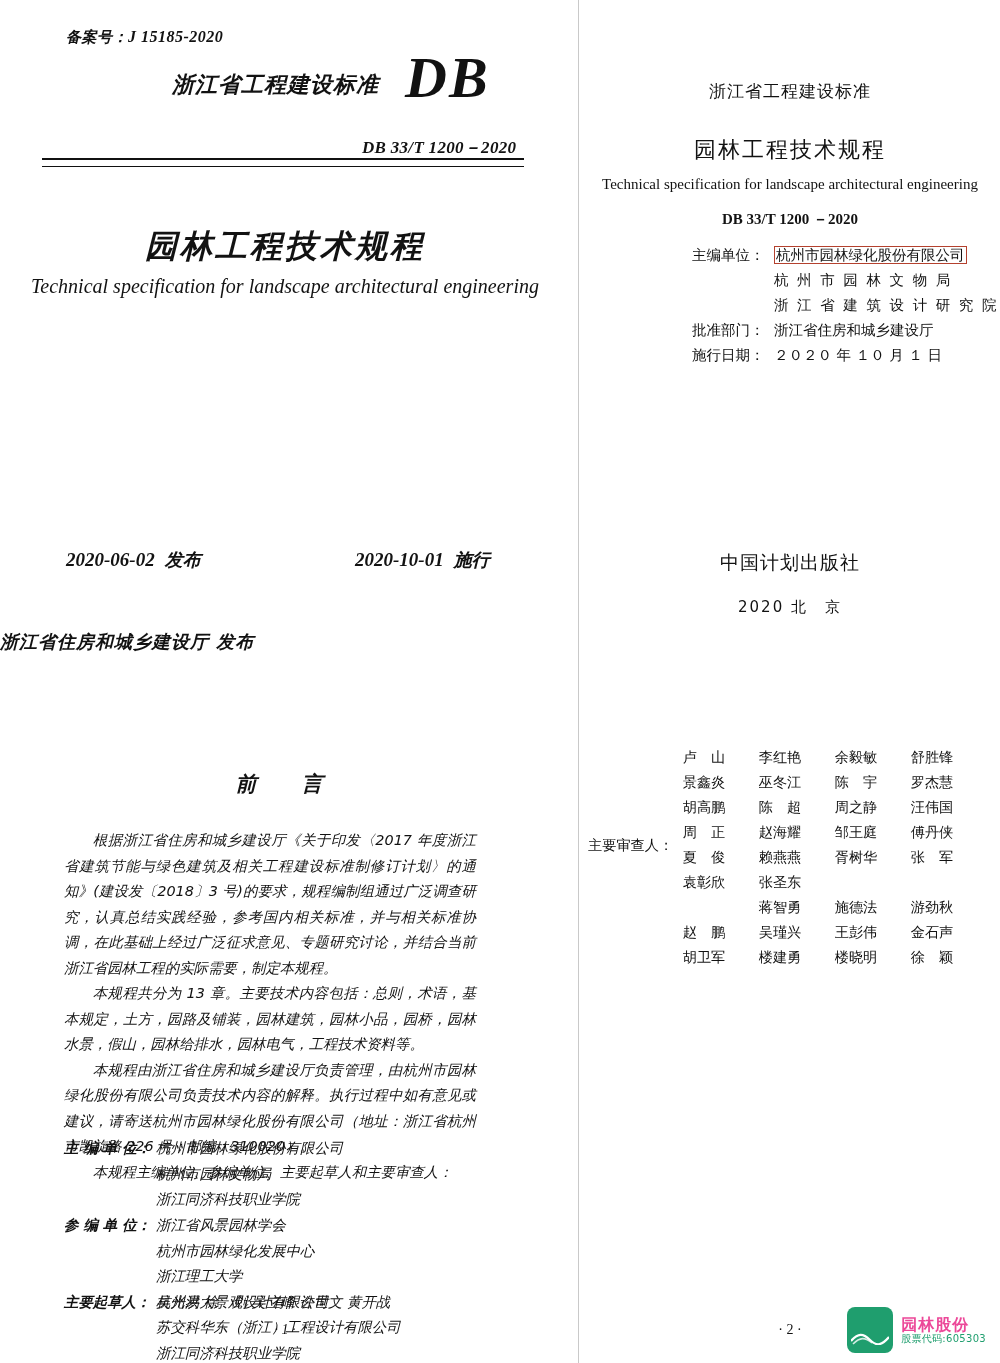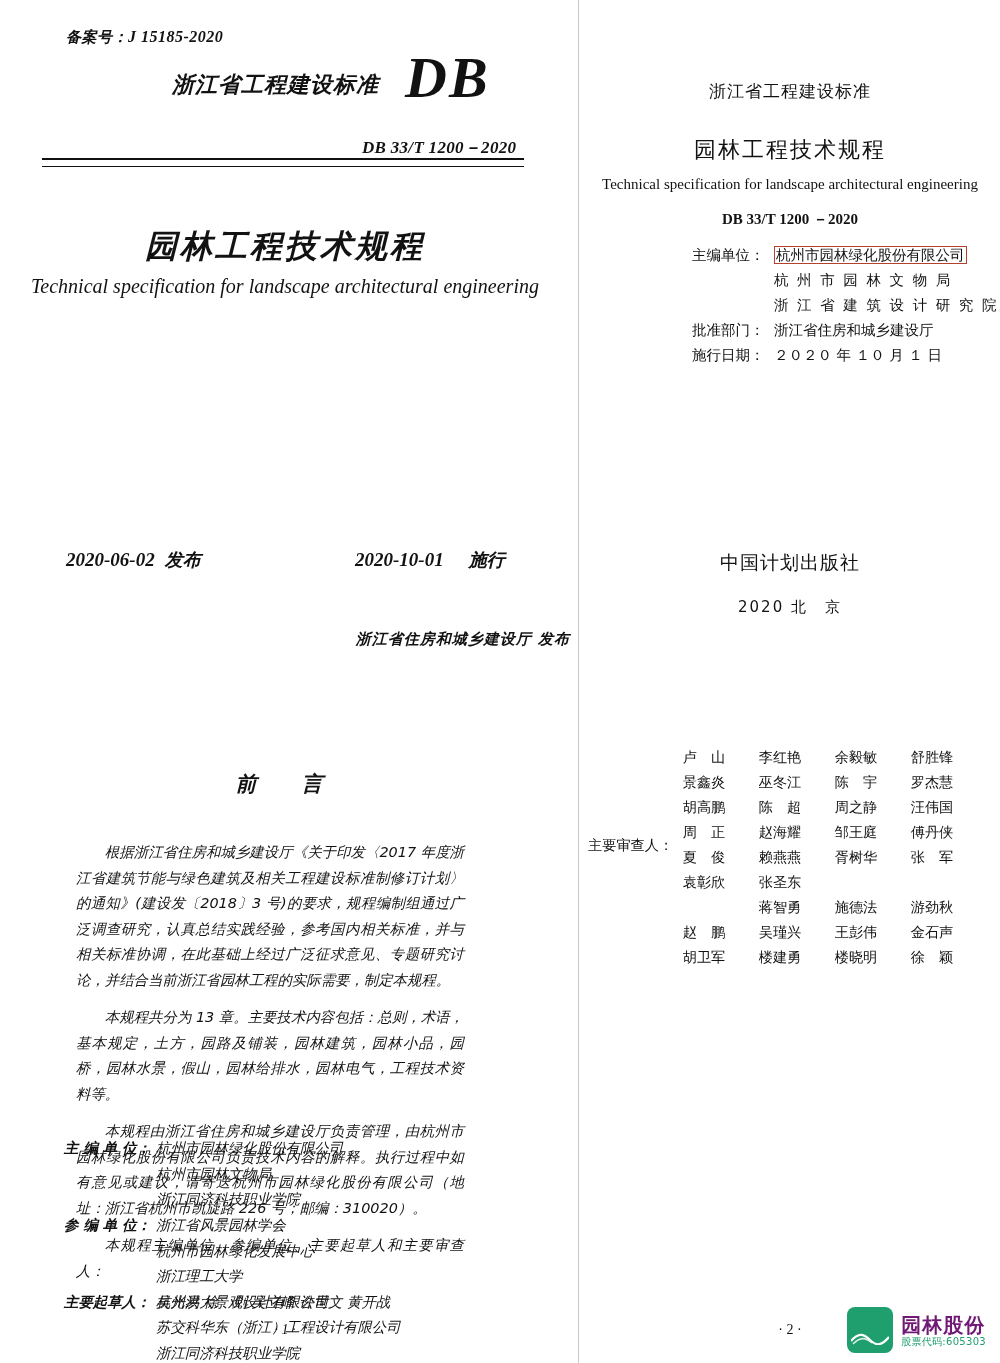--- a/index.html
+++ b/index.html
@@ -102,27 +102,27 @@
     font-family: "Liberation Serif", serif;
   }
   .pub-date .cn { font-family: "DejaVu Sans", sans-serif; font-size: 18px; margin-left: 10px;}
   .eff-date {
     position: absolute;
     left: 355px; top: 548px;
     font-size: 19px;
     font-weight: bold;
     font-family: "Liberation Serif", serif;
   }
-  .eff-date .cn { font-family: "DejaVu Sans", sans-serif; font-size: 18px; margin-left: 25px;}
+  .eff-date .cn { font-family: "DejaVu Sans", sans-serif; font-size: 18px; margin-left: 10px;}
   .issuer {
     position: absolute;
     left: 0; top: 630px;
     width: 570px;
-    text-align: right;
-    font-size: 15px;
+    text-align: left;
+    font-size: 18px;
     font-family: "DejaVu Sans", sans-serif;
     font-weight: bold;
     letter-spacing: 1px;
   }
   .foreword-title {
     position: absolute;
     left: 0; top: 770px;
     width: 570px;
     text-align: center;
     font-size: 21px;
@@ -133,21 +133,21 @@
   .foreword-body {
     position: absolute;
     left: 64px; top: 828px;
     width: 412px;
     font-family: "DejaVu Sans", sans-serif;
     font-size: 14.4px;
     line-height: 25.5px;
     text-align: justify;
   }
   .foreword-body p {
-    margin: 12px;
+    margin: 0;
     text-indent: 2em;
   }
   .unit-block {
     position: absolute;
     left: 64px;
     width: 420px;
     font-family: "DejaVu Sans", sans-serif;
     font-size: 14.4px;
     line-height: 25.5px;
   }
@@ -311,23 +311,23 @@
     left: 4px; bottom: 8px;
     width: 38px; height: 14px;
   }
   .wm-text {
     display: flex;
     flex-direction: column;
     line-height: 1.1;
   }
   .wm-name {
     font-family: "DejaVu Sans", sans-serif;
-    font-size: 20px;
-    font-weight: bold;
-    color: #701a75;
+    font-size: 16px;
+    font-weight: bold;
+    color: #ec4899;
     letter-spacing: 1px;
   }
   .wm-code {
     font-family: "DejaVu Sans", sans-serif;
     font-size: 10px;
     color: #1f9e6e;
     letter-spacing: 0.3px;
   }
 </style>
 </head>

